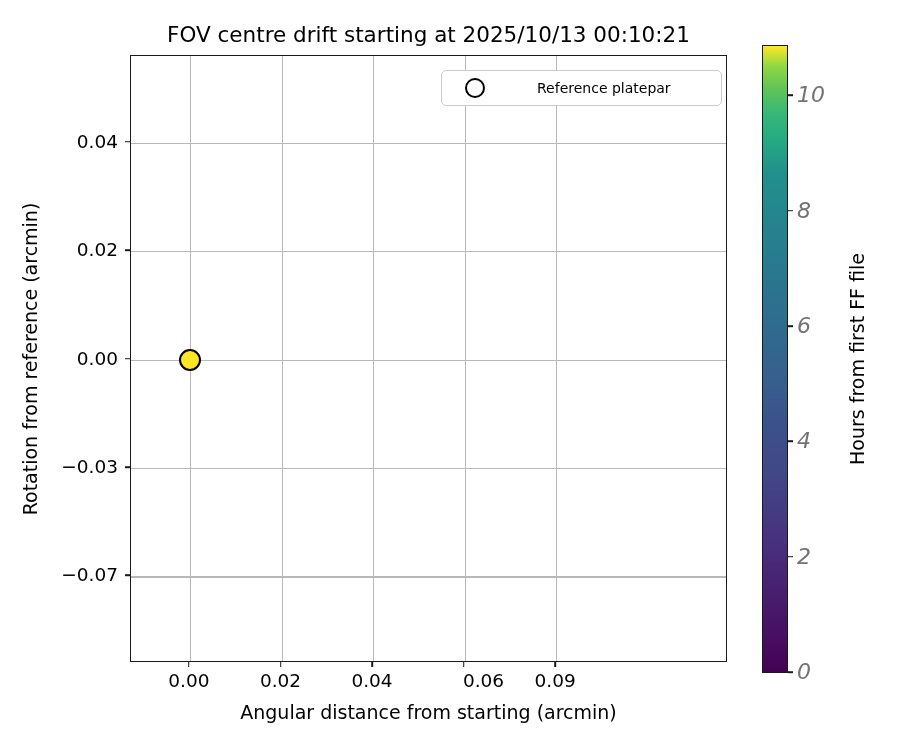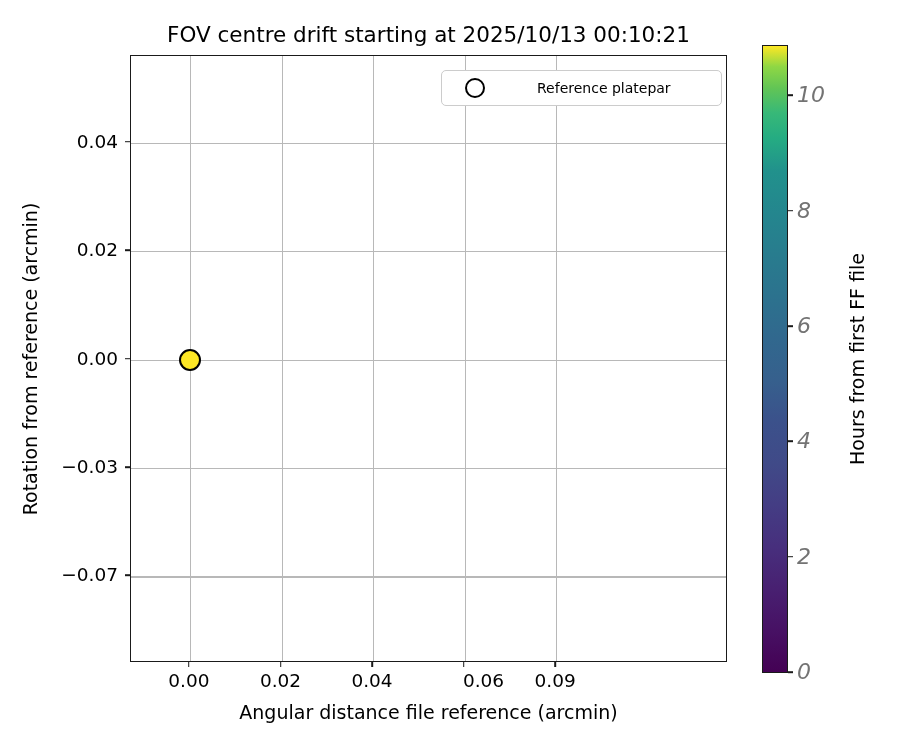--- a/index.html
+++ b/index.html
@@ -240,21 +240,21 @@
   <div class="ytick-mark" style="left:125px; top:358.5px;"></div>
   <div class="ytick-mark" style="left:125px; top:250.0px;"></div>
   <div class="ytick-mark" style="left:125px; top:141.7px;"></div>
 
   <div class="ytick-label" style="left:40px; width:78px; top:575.3px;">−0.07</div>
   <div class="ytick-label" style="left:40px; width:78px; top:467.0px;">−0.03</div>
   <div class="ytick-label" style="left:40px; width:78px; top:358.5px;">0.00</div>
   <div class="ytick-label" style="left:40px; width:78px; top:250.0px;">0.02</div>
   <div class="ytick-label" style="left:40px; width:78px; top:141.7px;">0.04</div>
 
-  <div id="xlabel">Angular distance file reference (arcmin)</div>
+  <div id="xlabel">Angular distance from starting (arcmin)</div>
   <div id="ylabel">Rotation from reference (arcmin)</div>
 
   <div id="legend">
     <span id="legend-marker"></span>
     <span id="legend-label">Reference platepar</span>
   </div>
 
   <div id="colorbar">
     <svg width="100%" height="100%" viewBox="0 0 10 100" preserveAspectRatio="none" style="display:block;">
       <defs>

